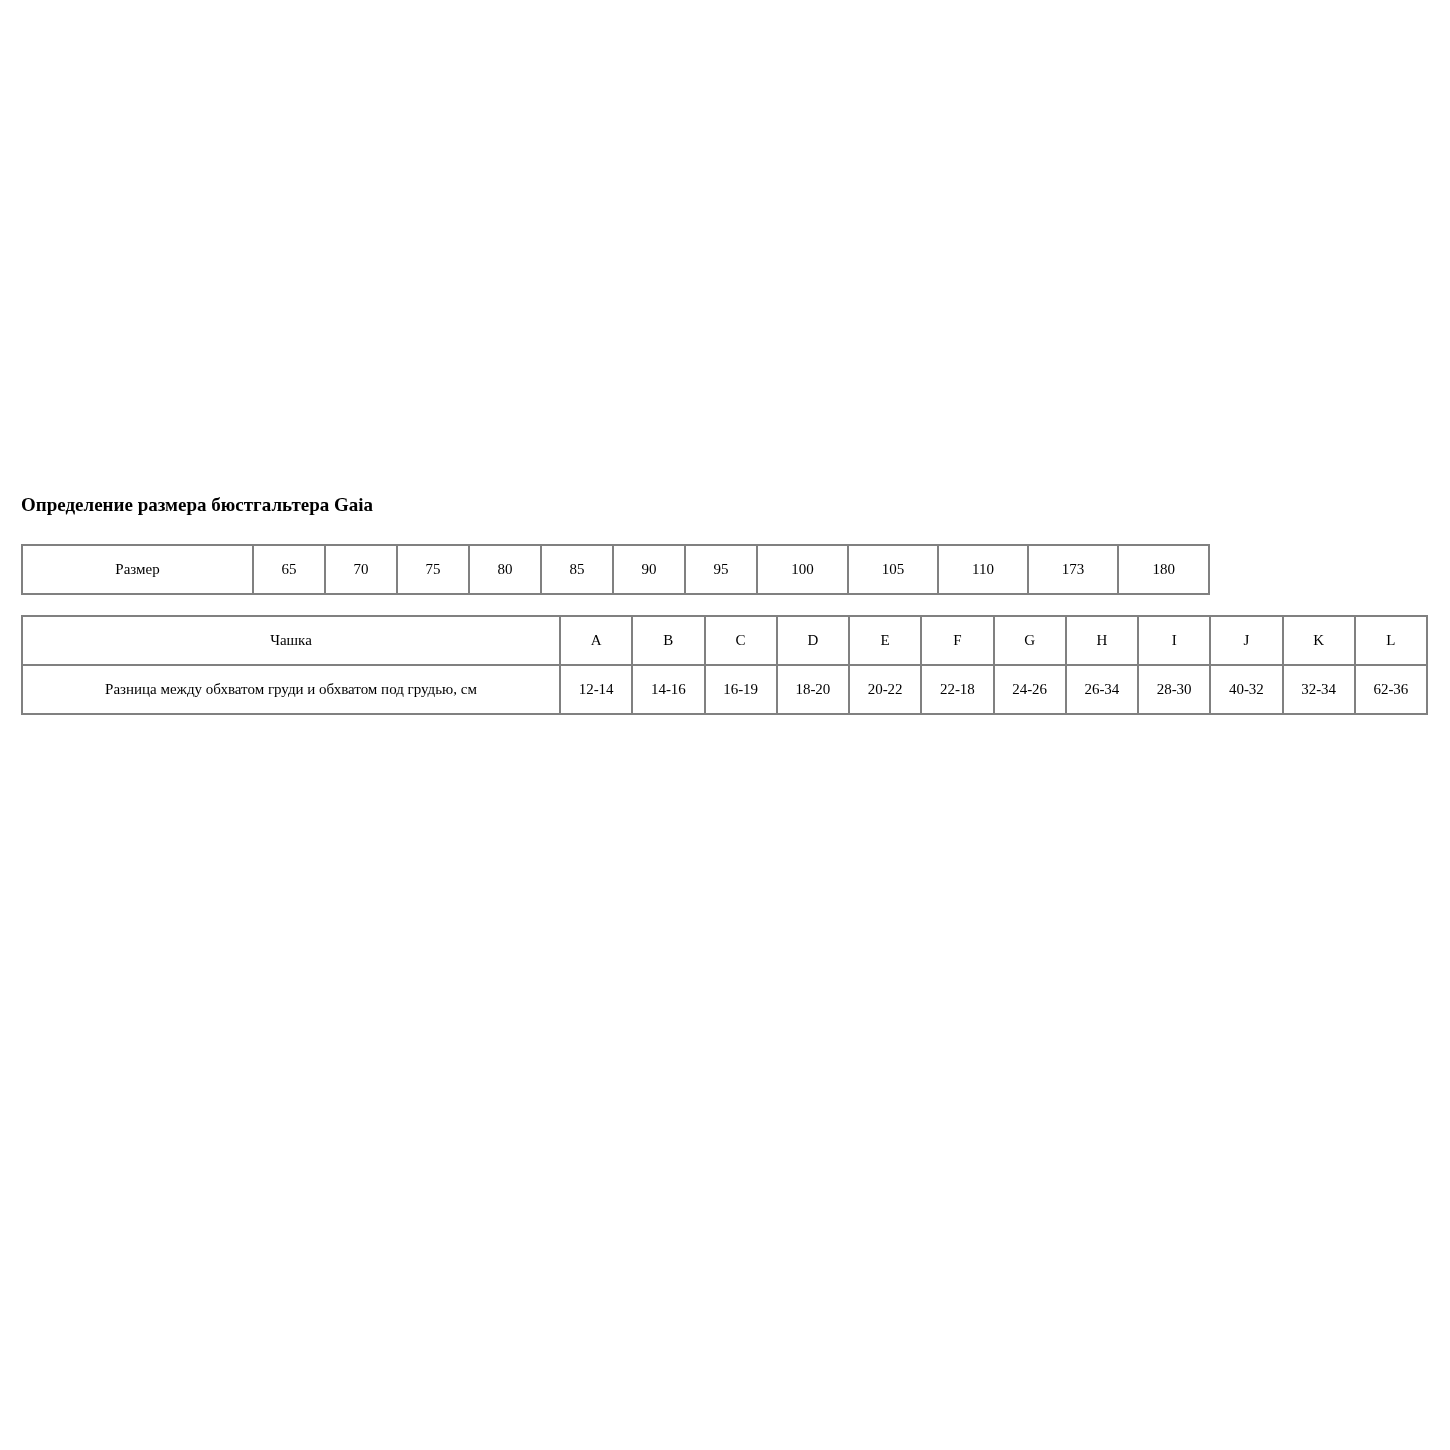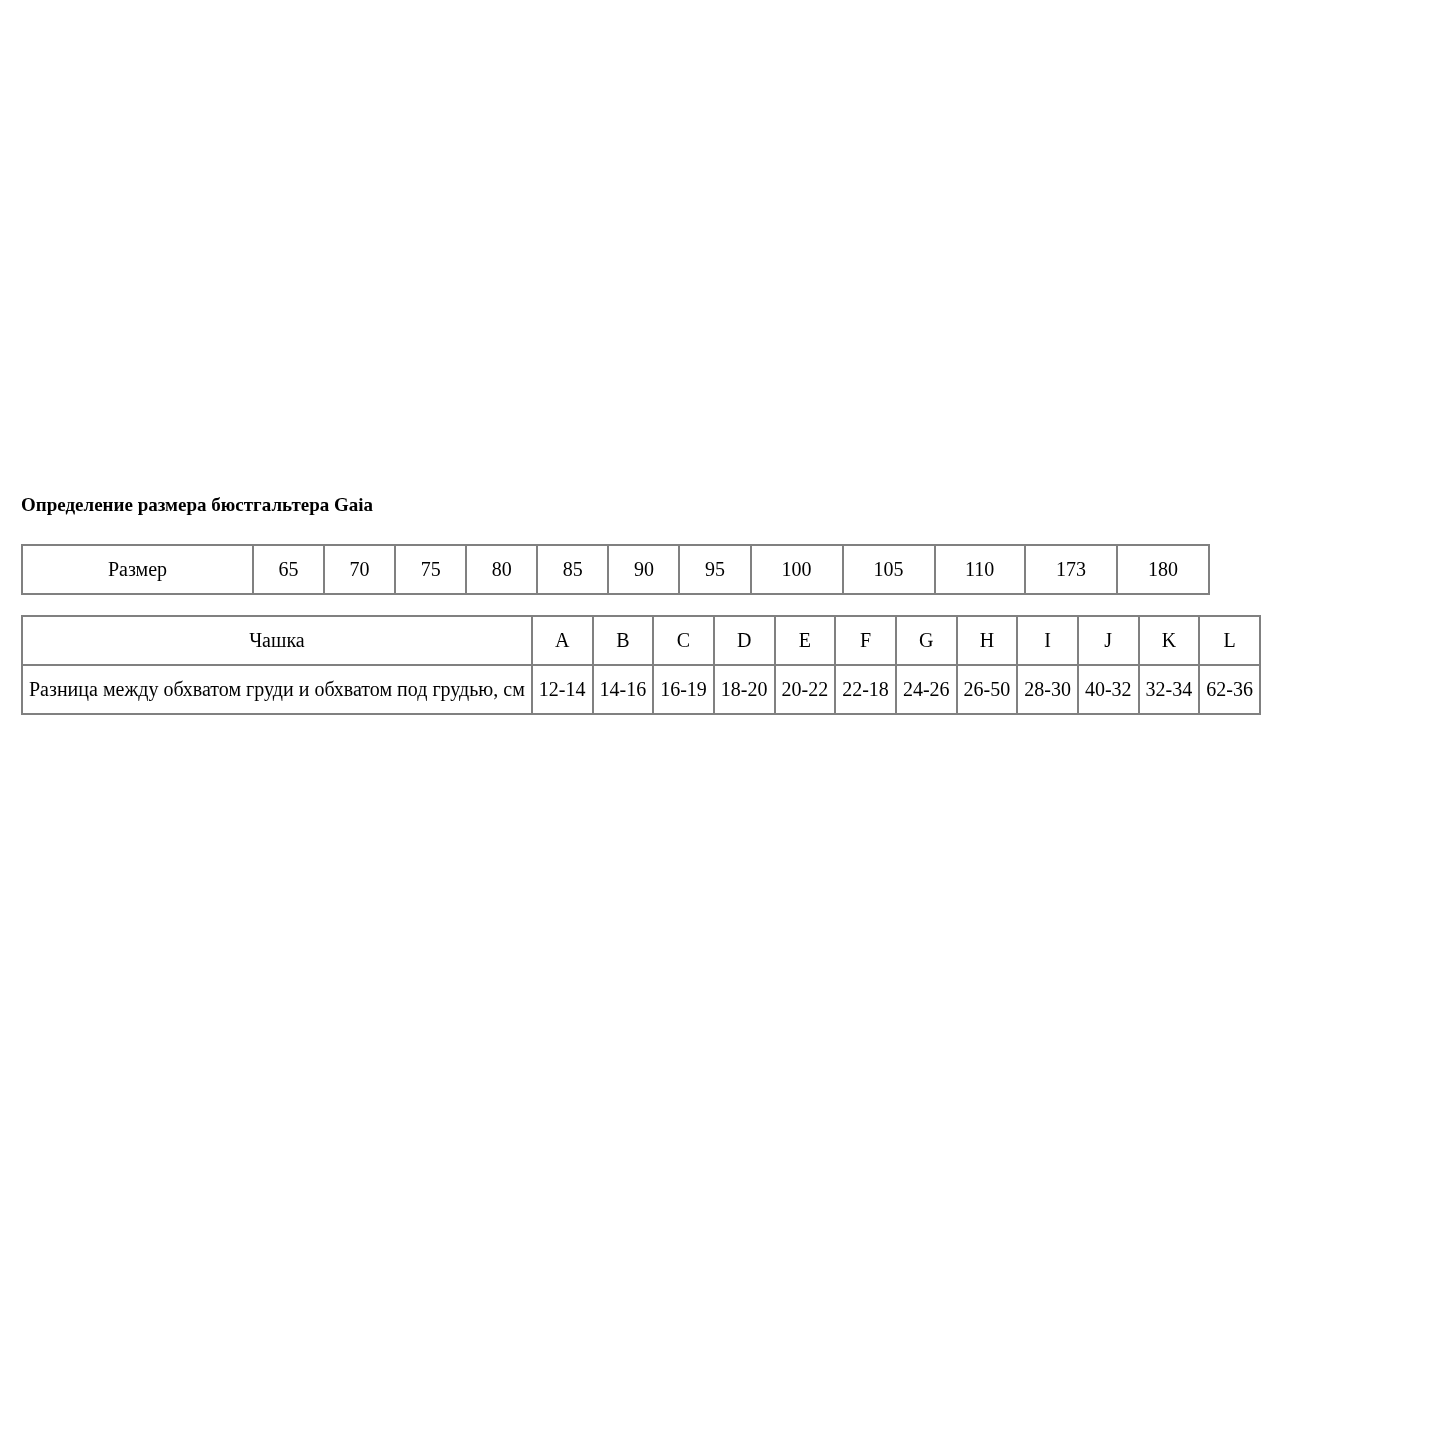--- a/index.html
+++ b/index.html
@@ -26,32 +26,32 @@
     letter-spacing: 0;
   }
   table {
     border-collapse: collapse;
     table-layout: auto;
   }
   td {
     border: 2px solid #808080;
     text-align: center;
     vertical-align: middle;
-    font-size: 20px;
+    font-size: 15px;
     height: 47px;
     padding: 0 6px;
     white-space: nowrap;
     font-weight: normal;
   }
   .band-table {
     width: 1189px;
     margin-bottom: 20px;
   }
   .cup-table {
-    width: 1132px;
+    width: 1407px;
   }
   .band-table .label-cell { width: 217px; }
   .cup-table  .label-cell { width: 524px; }
 </style>
 </head>
 <body>
 
 <div class="page">
 
   <h2 class="title">Определение размера бюстгальтера Gaia</h2>
@@ -95,21 +95,21 @@
       </tr>
       <tr>
         <td class="label-cell">Разница между обхватом груди и обхватом под грудью, см</td>
         <td>12-14</td>
           <td>14-16</td>
           <td>16-19</td>
           <td>18-20</td>
           <td>20-22</td>
           <td>22-18</td>
           <td>24-26</td>
-          <td>26-50</td>
+          <td>26-34</td>
           <td>28-30</td>
           <td>40-32</td>
           <td>32-34</td>
           <td>62-36</td>
       </tr>
     </tbody>
   </table>
 
 </div>
 

